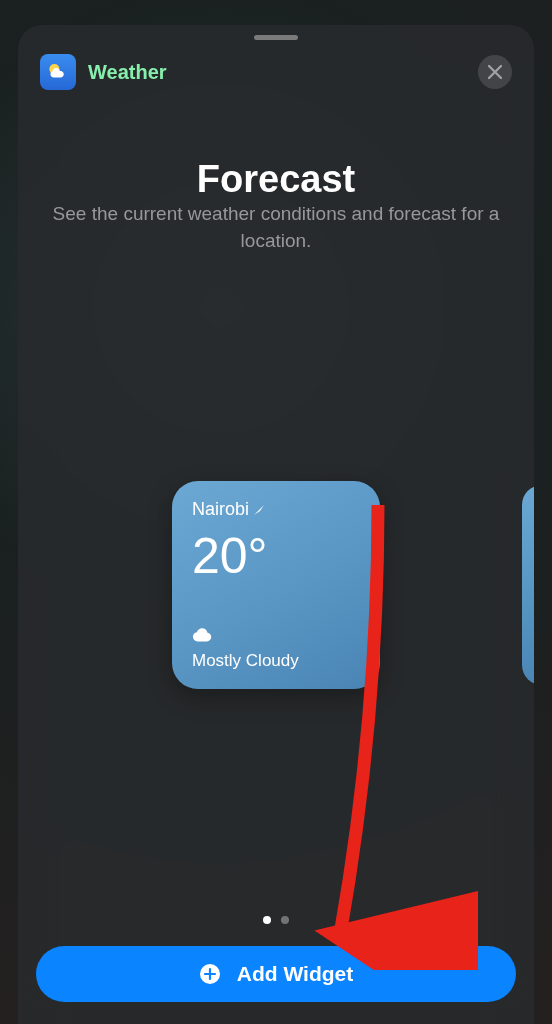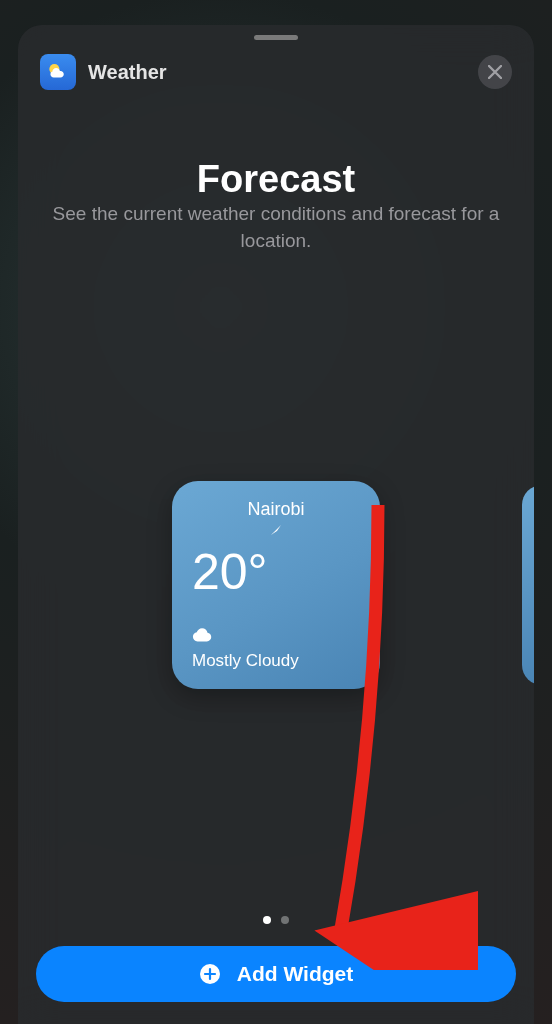--- a/index.html
+++ b/index.html
@@ -46,21 +46,21 @@
       height: 36px;
       border-radius: 8px;
       background: linear-gradient(180deg, #3a8cef 0%, #2568d6 100%);
       display: flex;
       align-items: center;
       justify-content: center;
       margin-right: 12px;
     }
     .app-icon svg { width: 26px; height: 26px; }
     .app-name {
-      color: #e5e5e5;
+      color: #86efac;
       font-size: 20px;
       font-weight: 600;
     }
     .close-btn {
       margin-left: auto;
       width: 34px;
       height: 34px;
       border-radius: 50%;
       background: rgba(120,120,128,0.36);
       display: flex;
@@ -101,21 +101,20 @@
       display: flex;
       flex-direction: column;
       box-shadow: 0 8px 24px rgba(0,0,0,0.3);
     }
     .widget-loc {
       display: flex;
       align-items: center;
       gap: 4px;
       font-size: 18px;
       font-weight: 500;
-      flex-direction: column;
     }
     .widget-loc svg { width: 12px; height: 12px; }
     .widget-temp {
       font-size: 50px;
       font-weight: 300;
       line-height: 1;
       margin-top: 11px;
     }
     .widget-spacer { flex: 1; }
     .widget-cloud svg { width: 22px; height: 16px; }

